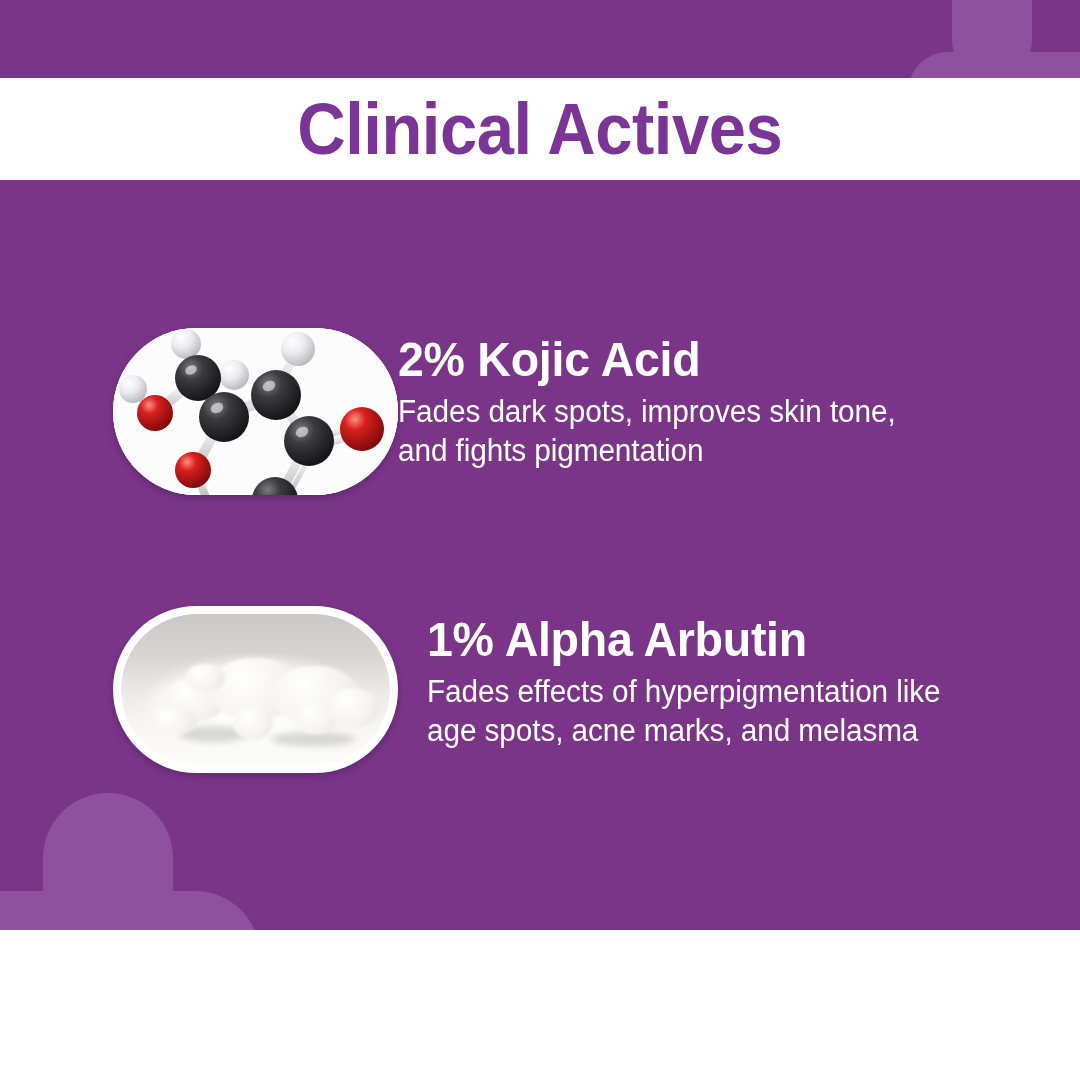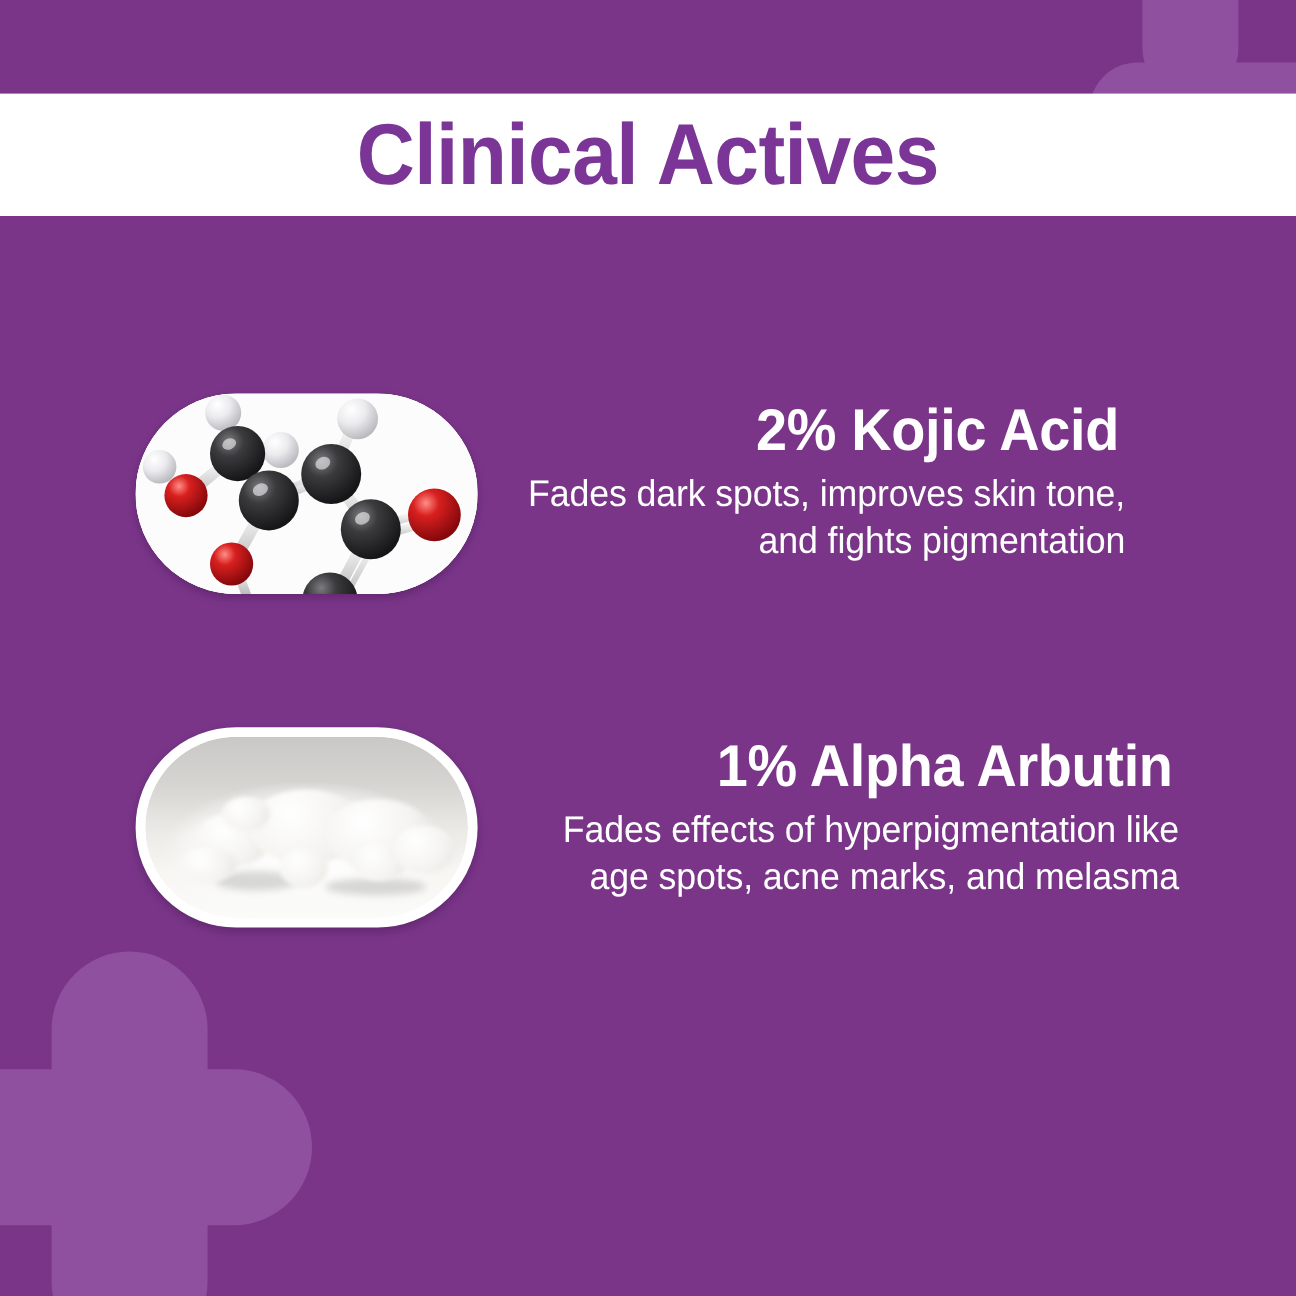--- a/index.html
+++ b/index.html
@@ -4,21 +4,21 @@
 <title>Clinical Actives</title>
 <style>
   html, body {
     margin: 0;
     padding: 0;
     background: #ffffff;
   }
   .canvas {
     position: relative;
     width: 1080px;
-    height: 1080px;
+    height: 930px;
     overflow: hidden;
     background: #7A3589;
     font-family: "Liberation Sans", sans-serif;
     -webkit-font-smoothing: antialiased;
   }
 
   
   .deco { position: absolute; background: #8F50A0; pointer-events: none; }
 
   .deco-tr-v {
@@ -120,23 +120,21 @@
   }
   .powder .shadow {
     position: absolute;
     border-radius: 50%;
     background: rgba(150,148,143,0.35);
     filter: blur(3px);
   }
 
   
   .text-col {
-    margin-left: 42px;
     padding-top: 6px;
-    text-align: right;
   }
   .row-2 .text-col { padding-top: 8px; }
 
   .ingredient-name {
     color: #ffffff;
     font-size: 49px;
     font-weight: 700;
     line-height: 1.04;
     letter-spacing: -0.3px;
     margin: 0 0 7px 0;

